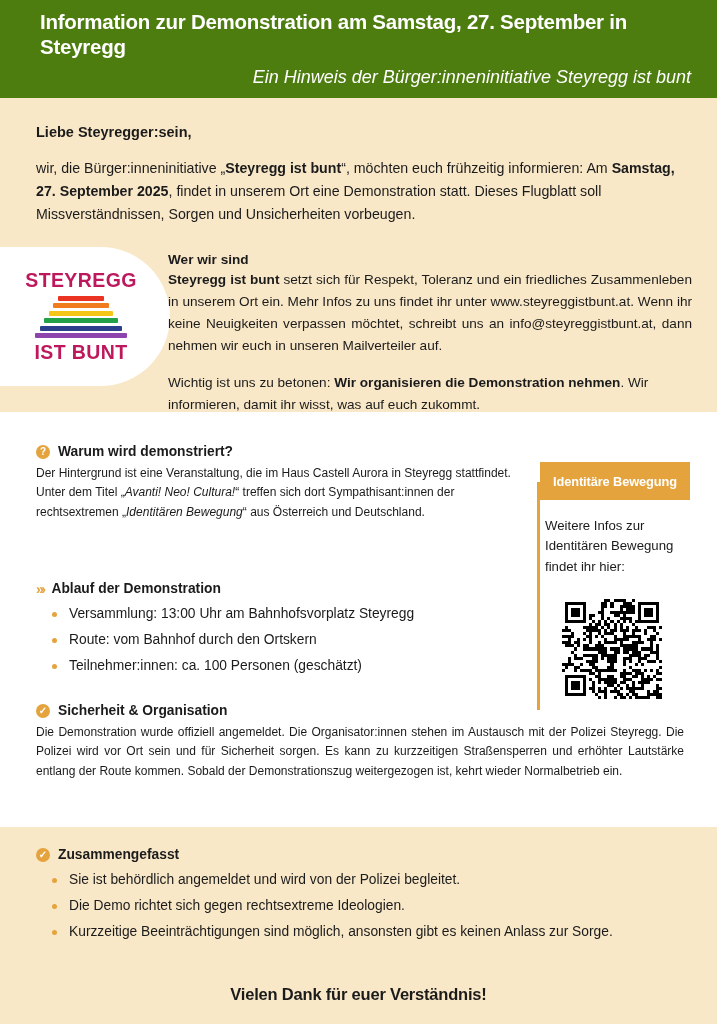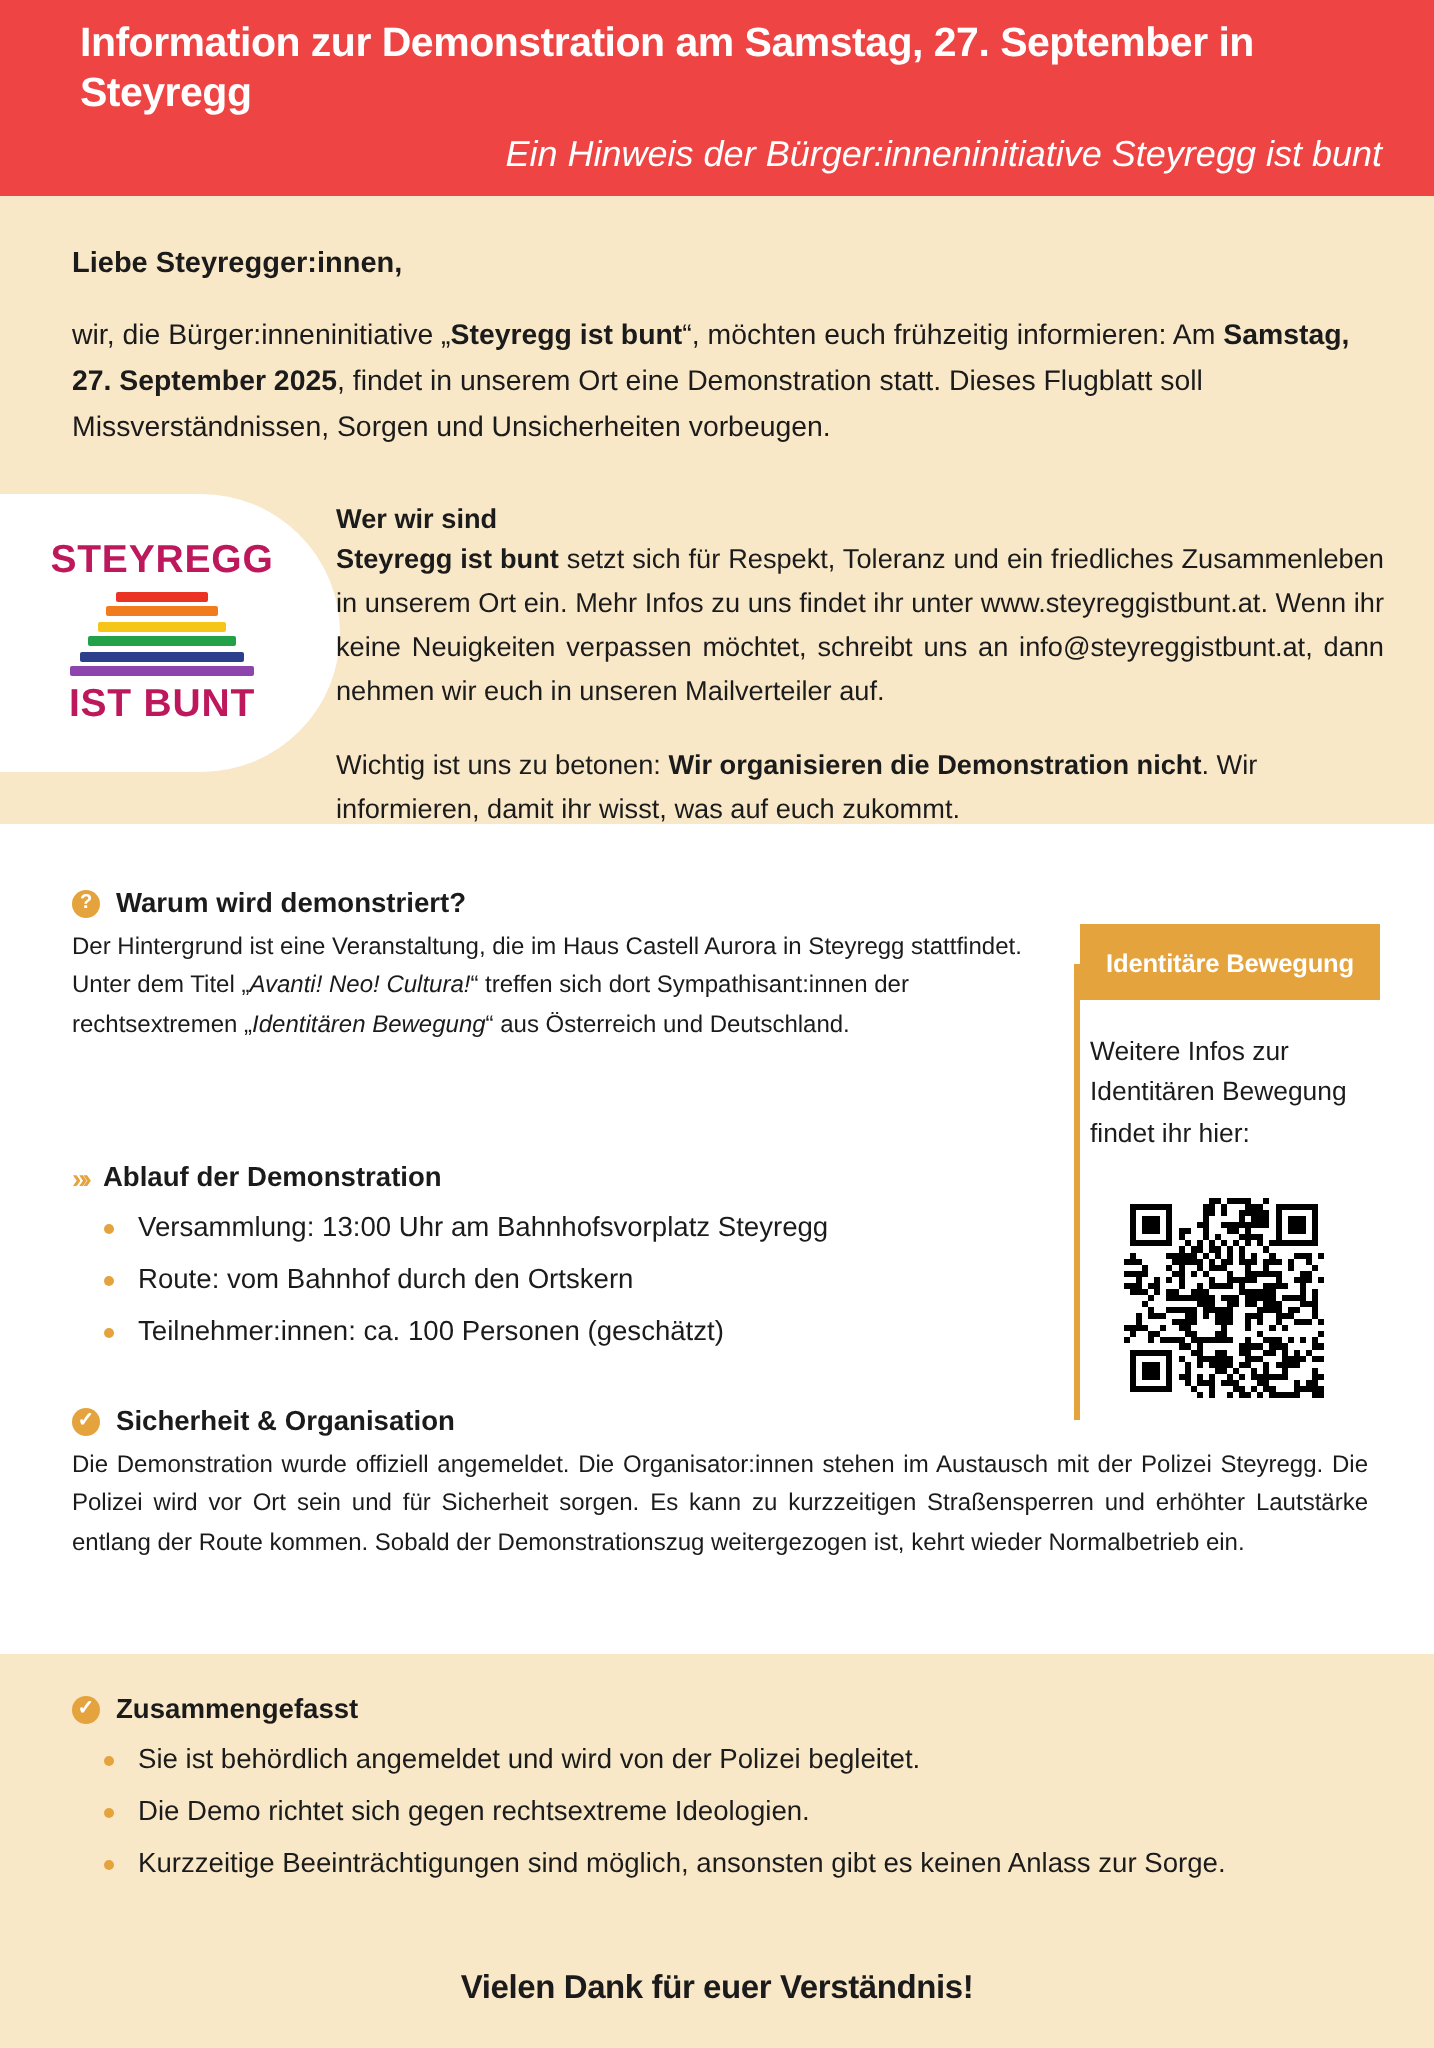--- a/index.html
+++ b/index.html
@@ -29,21 +29,21 @@
     background: #ffffff;
   }
   .band-cream-bottom {
     position: absolute; left: 0; top: 827px; width: 717px; height: 197px;
     background: #f9e8c8;
   }
 
   
   .header {
     position: absolute; left: 0; top: 0; width: 717px; height: 98px;
-    background: #ef4444;
+    background: #4d7c0f;
     padding: 0 26px;
     display: flex;
     flex-direction: column;
     justify-content: center;
     align-items: flex-end;
   }
   .header-title {
     color: #ffffff;
     font-size: 20.5px;
     font-weight: bold;
@@ -209,41 +209,41 @@
   <div class="band-cream-top"></div>
   <div class="band-white-mid"></div>
   <div class="band-cream-bottom"></div>
 
   <div class="header">
     <div class="header-title">Information zur Demonstration am Samstag, 27. September in Steyregg</div>
     <div class="header-sub">Ein Hinweis der Bürger:inneninitiative Steyregg ist bunt</div>
   </div>
 
   <div class="intro">
-    <div class="intro-greeting">Liebe Steyregger:innen,</div>
+    <div class="intro-greeting">Liebe Steyregger:sein,</div>
     <div class="intro-body"><span>wir, die Bürger:inneninitiative „</span><b>Steyregg ist bunt</b><span>“, möchten euch frühzeitig informieren: Am </span><b>Samstag, 27. September 2025</b><span>, findet in unserem Ort eine Demonstration statt. Dieses Flugblatt soll Missverständnissen, Sorgen und Unsicherheiten vorbeugen.</span></div>
   </div>
 
   <div class="logo-pill">
     <div class="logo-word">STEYREGG</div>
     <div class="logo-trapezoid">
         <div class="logo-stripe" style="width: 46px; background: rgb(234, 51, 35);"></div>
         <div class="logo-stripe" style="width: 55.2px; background: rgb(240, 124, 30);"></div>
         <div class="logo-stripe" style="width: 64.4px; background: rgb(245, 197, 24);"></div>
         <div class="logo-stripe" style="width: 73.6px; background: rgb(35, 161, 72);"></div>
         <div class="logo-stripe" style="width: 82.8px; background: rgb(43, 63, 140);"></div>
         <div class="logo-stripe" style="width: 92px; background: rgb(142, 68, 173);"></div>
       </div>
     <div class="logo-word">IST BUNT</div>
   </div>
 
   <div class="whoweare">
     <h3>Wer wir sind</h3>
     <p class="p1"><b>Steyregg ist bunt</b><span> setzt sich für Respekt, Toleranz und ein friedliches Zusammenleben in unserem Ort ein. Mehr Infos zu uns findet ihr unter www.steyreggistbunt.at. Wenn ihr keine Neuigkeiten verpassen möchtet, schreibt uns an info@steyreggistbunt.at, dann nehmen wir euch in unseren Mailverteiler auf.</span></p>
-    <p class="p2"><span>Wichtig ist uns zu betonen: </span><b>Wir organisieren die Demonstration nicht</b><span>. Wir informieren, damit ihr wisst, was auf euch zukommt.</span></p>
+    <p class="p2"><span>Wichtig ist uns zu betonen: </span><b>Wir organisieren die Demonstration nehmen</b><span>. Wir informieren, damit ihr wisst, was auf euch zukommt.</span></p>
   </div>
 
   <div class="section" id="sec-why">
     <div class="sec-head">
       <span class="icon-circle">?</span>
       <span>Warum wird demonstriert?</span>
     </div>
     <div class="sec-body"><span>Der Hintergrund ist eine Veranstaltung, die im Haus Castell Aurora in Steyregg stattfindet. Unter dem Titel „</span><i>Avanti! Neo! Cultura!</i><span>“ treffen sich dort Sympathisant:innen der rechtsextremen „</span><i>Identitären Bewegung</i><span>“ aus Österreich und Deutschland.</span></div>
   </div>
 

